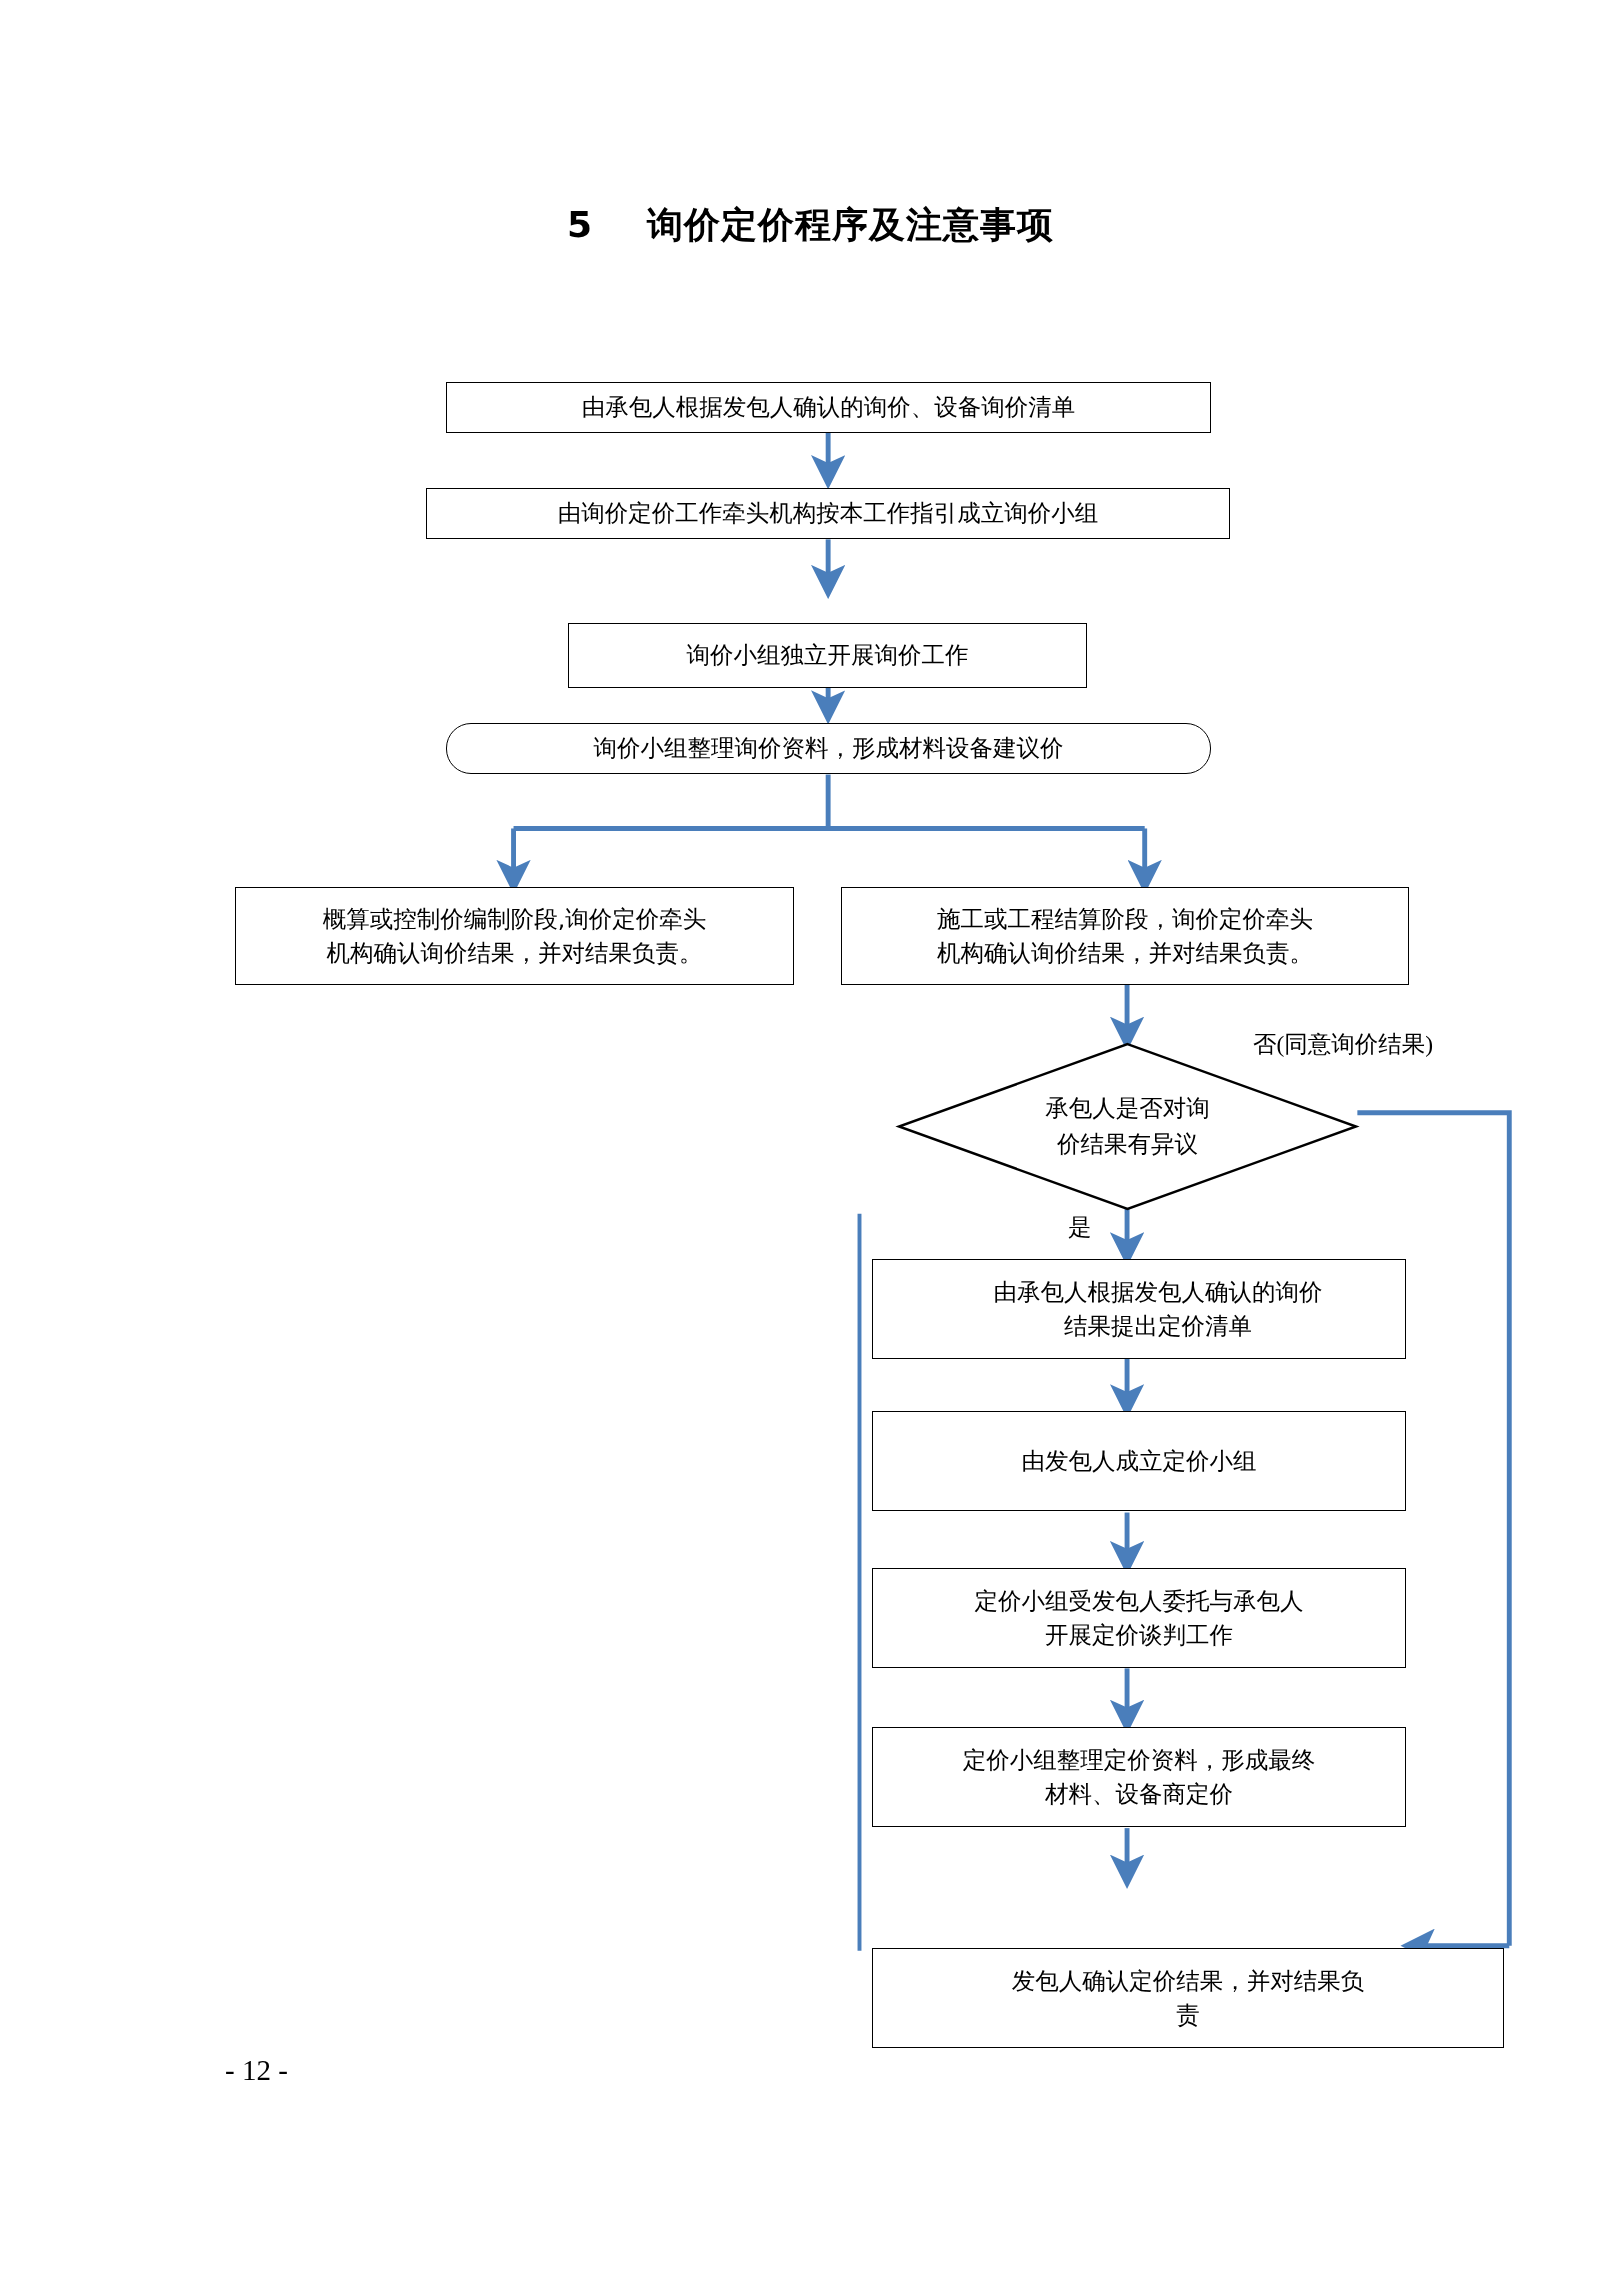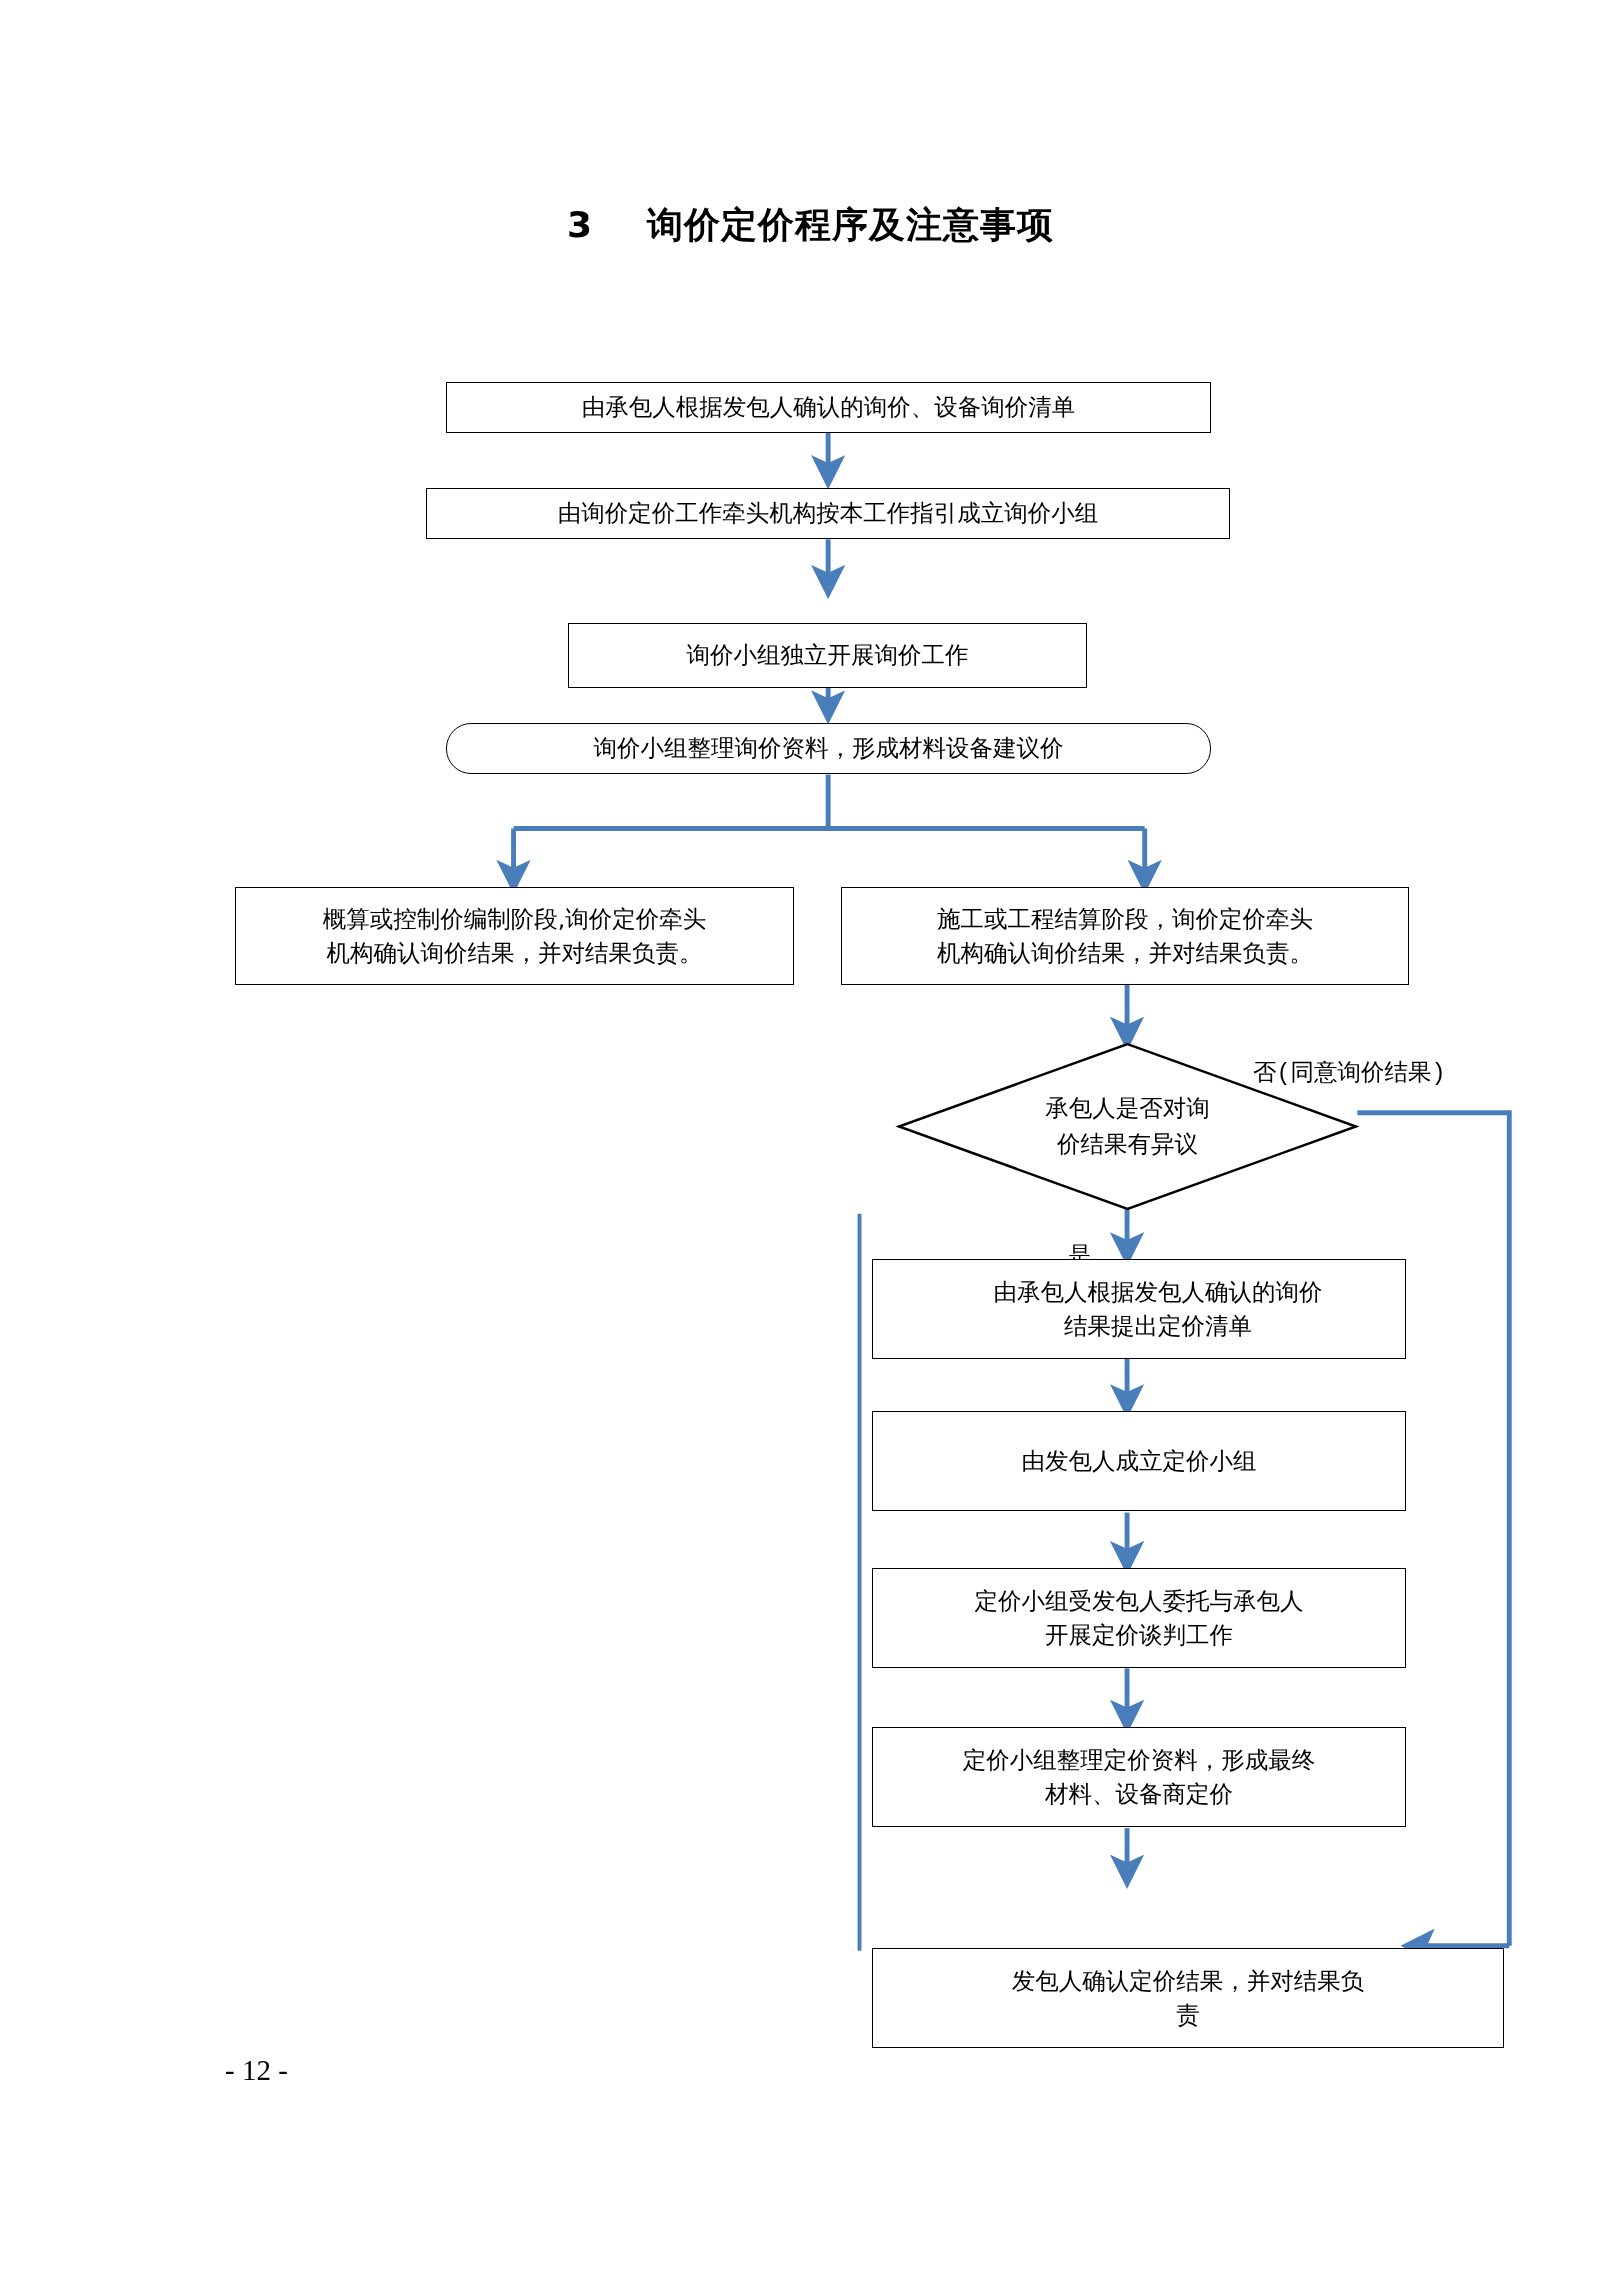--- a/index.html
+++ b/index.html
@@ -81,25 +81,24 @@
     justify-content: center;
     text-align: center;
     font-family: "DejaVu Sans", "Liberation Sans", sans-serif;
     font-size: 23.5px;
     line-height: 1.5;
     color: #000000;
   }
 
   .edge-label {
     position: absolute;
-    font-family: Liberation Mono, monospace;
+    font-family: Liberation Serif, serif;
     font-size: 23.5px;
     color: #000000;
     white-space: pre;
-    margin-top: 28px;
   }
 
   #connectors {
     position: absolute;
     left: 0;
     top: 0;
     width: 1621px;
     height: 2293px;
     pointer-events: none;
   }
@@ -112,21 +111,21 @@
     font-size: 29px;
     color: #000000;
     white-space: pre;
   }
 </style>
 </head>
 <body>
 
 <div id="page">
 
-  <div class="doc-title">3    询价定价程序及注意事项</div>
+  <div class="doc-title">5    询价定价程序及注意事项</div>
 
 
   <svg id="connectors" viewBox="0 0 1654 2339" xmlns="http://www.w3.org/2000/svg">
     <defs>
       <marker id="arrowhead" markerWidth="7" markerHeight="7" refX="5.2" refY="3.5" orient="auto" markerUnits="strokeWidth">
         <polygon points="0,0 7,3.5 0,7 1.6,3.5" fill="#4a7ebb"></polygon>
       </marker>
     </defs>
 
     <g stroke="#4a7ebb" stroke-width="5" fill="none" marker-end="url(#arrowhead)">

